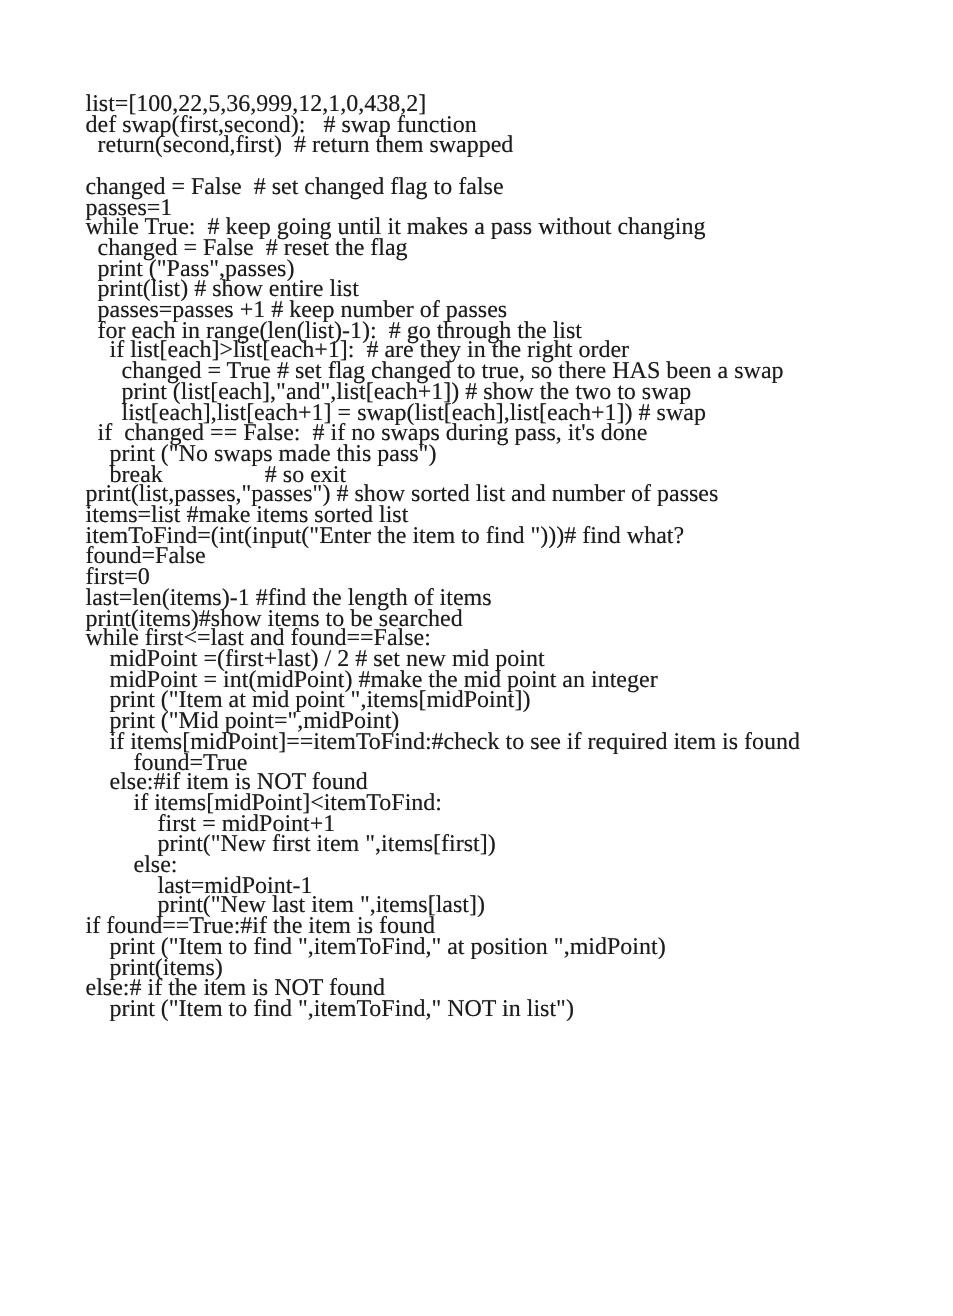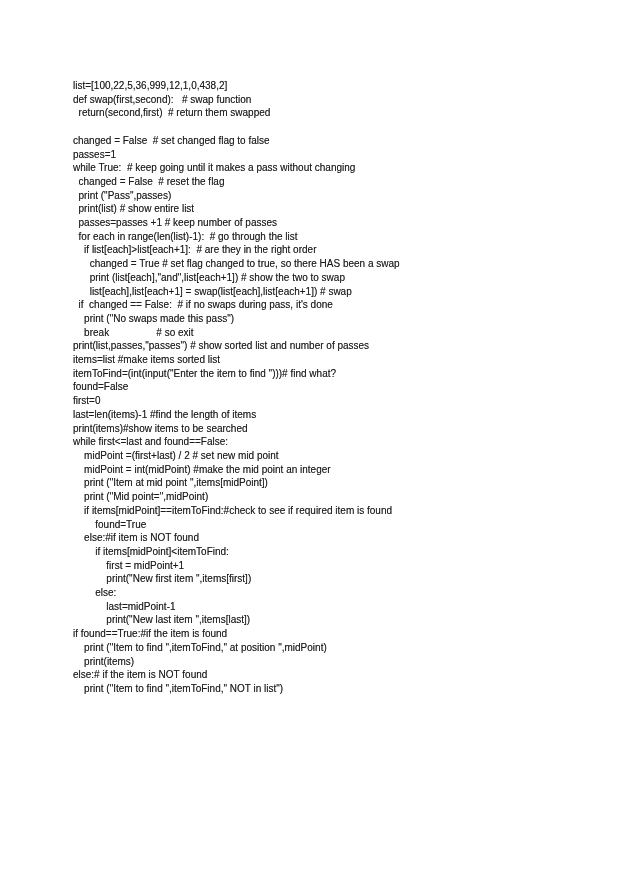--- a/index.html
+++ b/index.html
@@ -19,23 +19,23 @@
     left: 0;
     top: 0;
     width: 635px;
     height: 877px;
     background: #ffffff;
   }
   .code-listing {
     position: absolute;
     left: 57px;
     top: 63px;
-    margin: 16px;
-    font-family: Liberation Sans, sans-serif;
-    font-size: 10px;
+    margin: 0;
+    font-family: Liberation Serif, serif;
+    font-size: 16px;
     line-height: 13.7px;
     color: #1c1c1c;
     white-space: pre;
     letter-spacing: 0;
     
     text-shadow: 0 0 0.45px rgba(40, 40, 40, 0.55);
   }
 </style>
 </head>
 <body>

